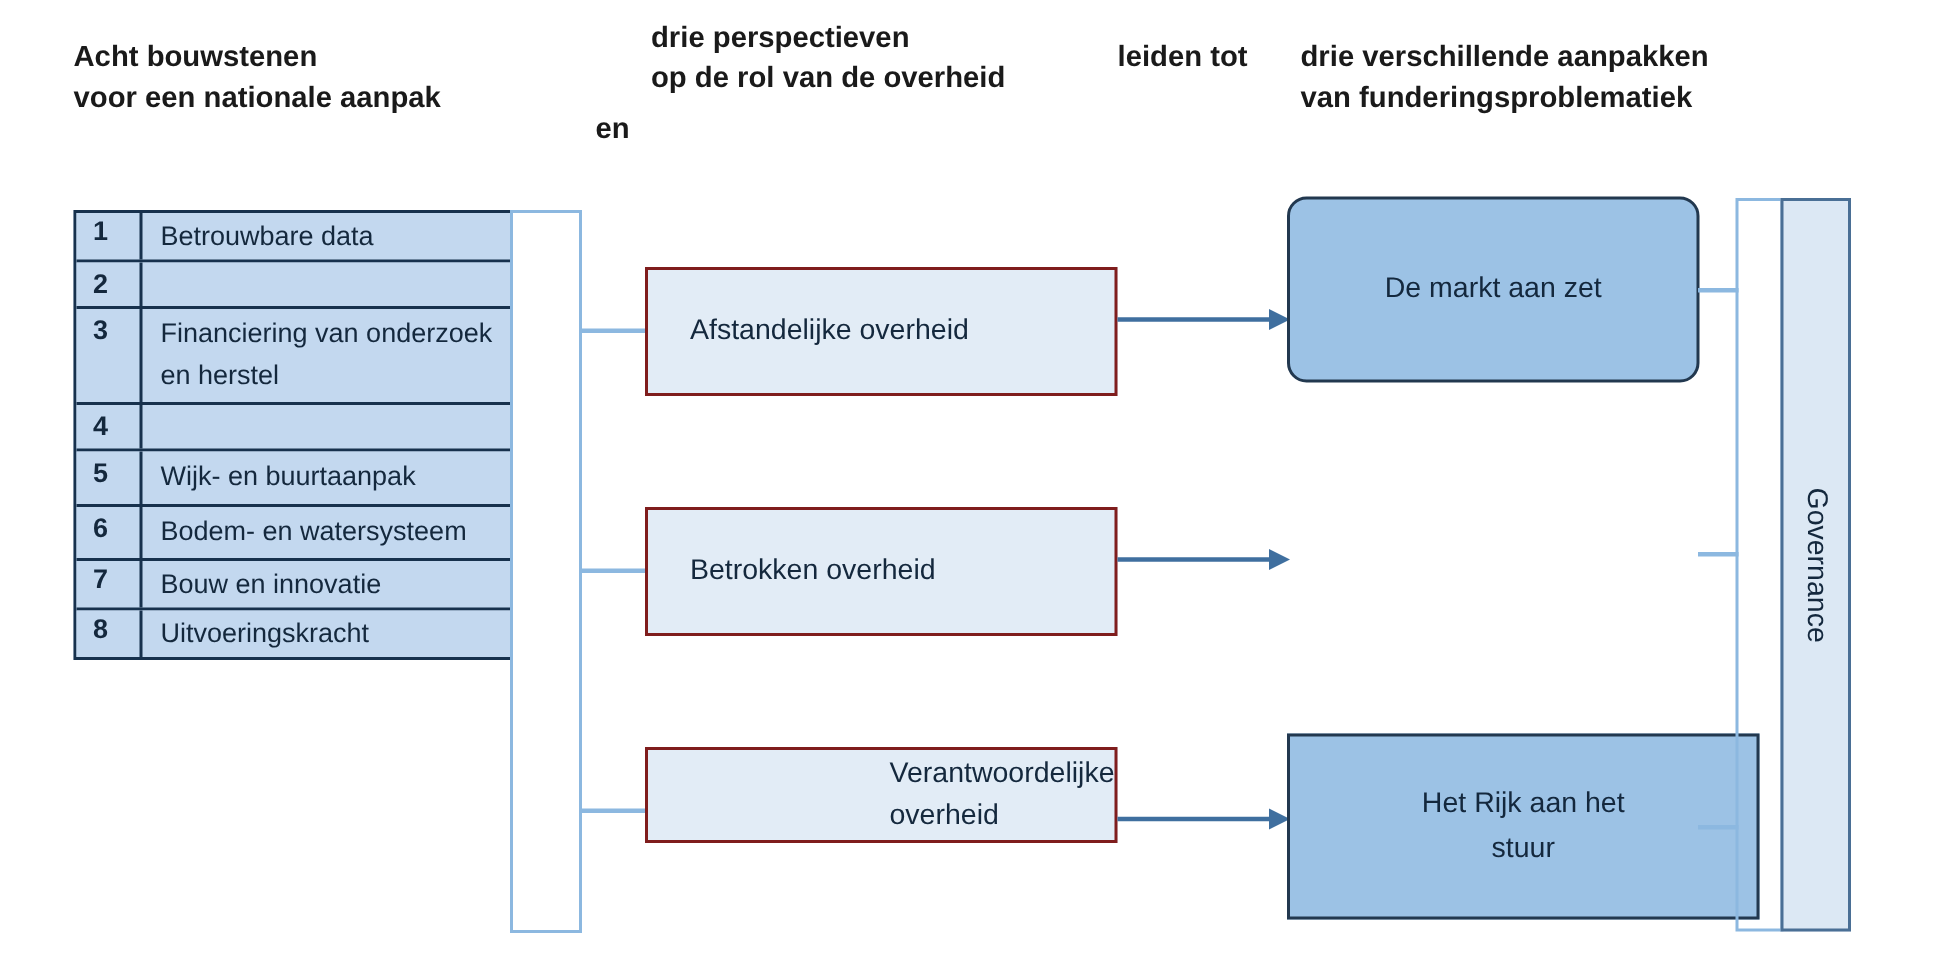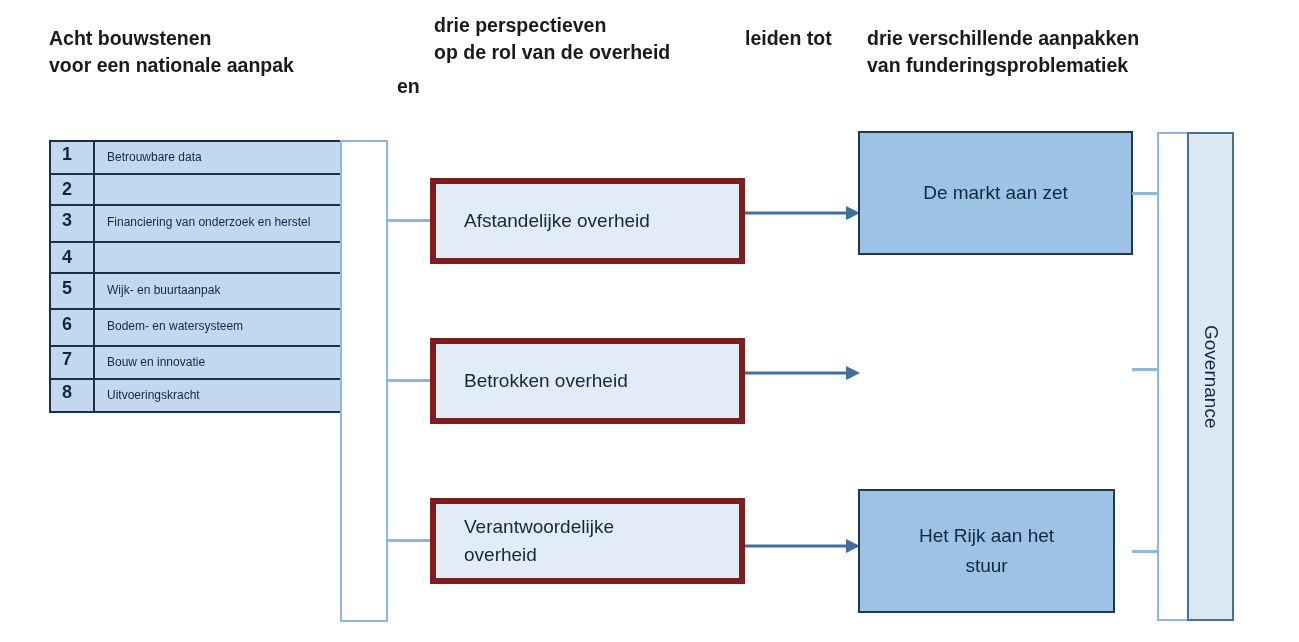--- a/index.html
+++ b/index.html
@@ -60,64 +60,64 @@
     border-right: 2px solid #17314d;
     box-sizing: border-box;
     font-size: 18px;
     font-weight: bold;
     color: #14283d;
     padding: 4px 0 4px 11px;
   }
   .tlabel {
     flex: 1;
     box-sizing: border-box;
-    font-size: 12px;
+    font-size: 18px;
     line-height: 27.5px;
     color: #14283d;
     padding: 3px 6px 4px 12px;
     font-weight: normal;
   }
   .r1 .tnum, .r1 .tlabel { height: 31px; padding-top: 2px; }
   .r7 .tnum, .r7 .tlabel { height: 31px; padding-top: 2px; }
   .r8 .tnum, .r8 .tlabel { height: 31px; padding-top: 2px; }
 
   
   .mbox {
     position: absolute;
     box-sizing: border-box;
     background: #e2ecf6;
-    border: 6px solid #7f1d1d;
+    border: 2px solid #7f1d1d;
     font-size: 19px;
     line-height: 28px;
     color: #14283d;
     padding: 0 0 0 28px;
     display: flex;
     align-items: center;
   }
   #mbox-0 { left: 430px; top: 178px; width: 315px; height: 86px; }
   #mbox-1 { left: 430px; top: 338px; width: 315px; height: 86px; text-align: right; }
-  #mbox-2 { left: 430px; top: 498px; width: 315px; height: 86px; }
+  #mbox-2 { left: 430px; top: 498px; width: 315px; height: 64px; justify-content: flex-end; }
 
   
   .rbox {
     position: absolute;
     box-sizing: border-box;
     background: #9cc2e5;
     border: 2px solid #22384f;
     font-size: 19px;
     line-height: 30px;
     color: #14283d;
     display: flex;
     align-items: center;
     justify-content: center;
     text-align: center;
   }
-  #rbox-0 { left: 858px; top: 131px; width: 275px; height: 124px; }
+  #rbox-0 { left: 858px; top: 131px; width: 275px; height: 124px; border-radius: 13px; }
   #rbox-1 { left: 858px; top: 307px; width: 275px; height: 124px; }
-  #rbox-2 { left: 858px; top: 489px; width: 257px; height: 124px; }
+  #rbox-2 { left: 858px; top: 489px; width: 315px; height: 124px; }
 
   
   #gov-box {
     position: absolute;
     left: 1187px;
     top: 132px;
     width: 47px;
     height: 489px;
     box-sizing: border-box;
     background: #dce8f4;

